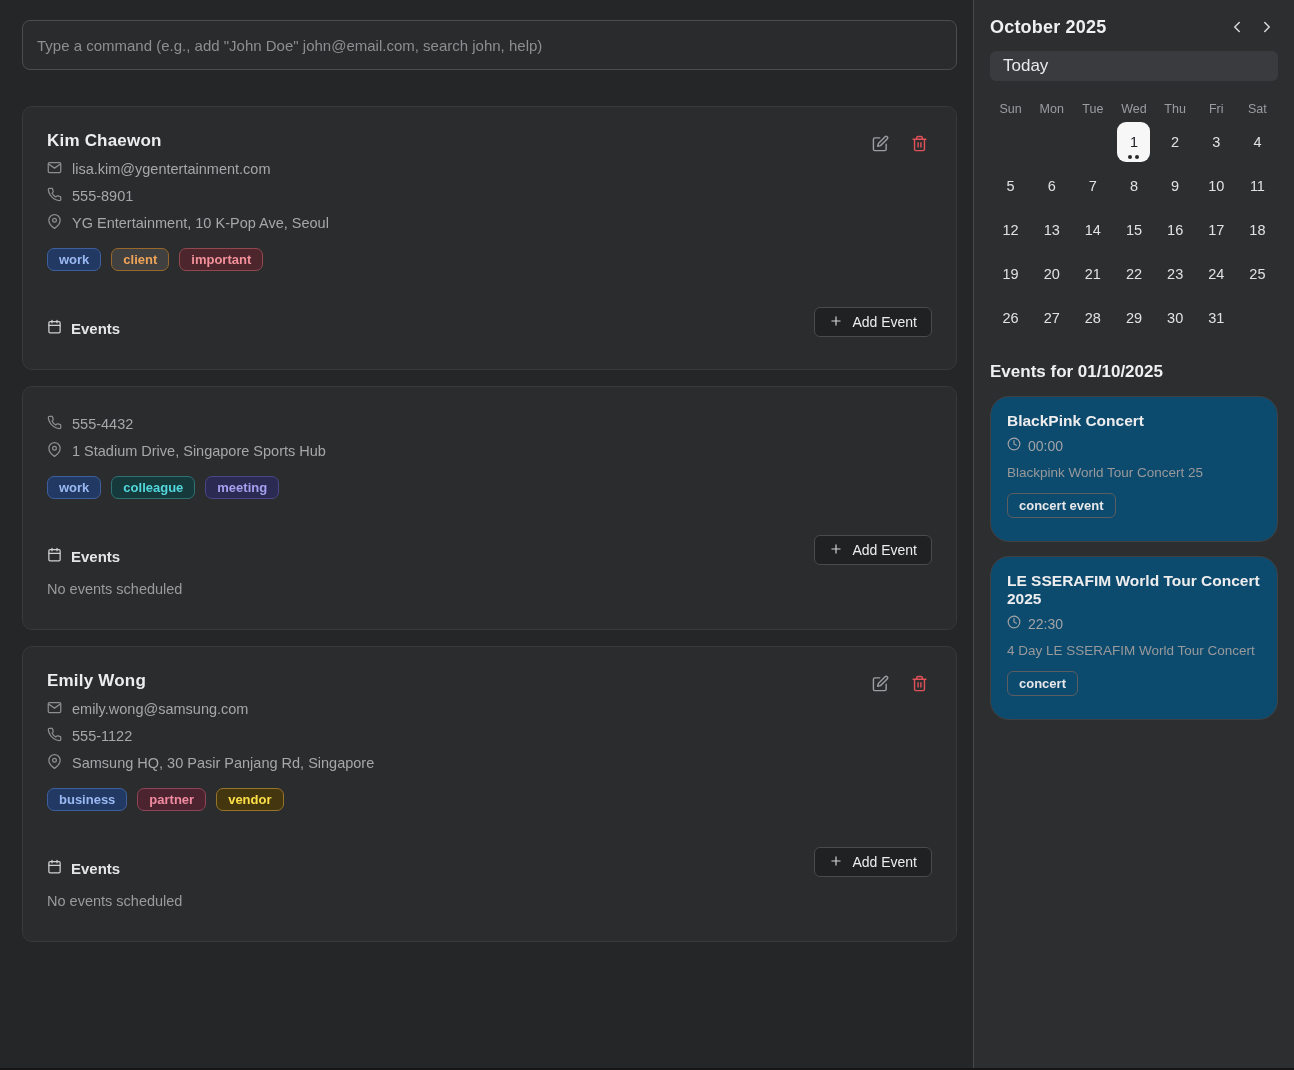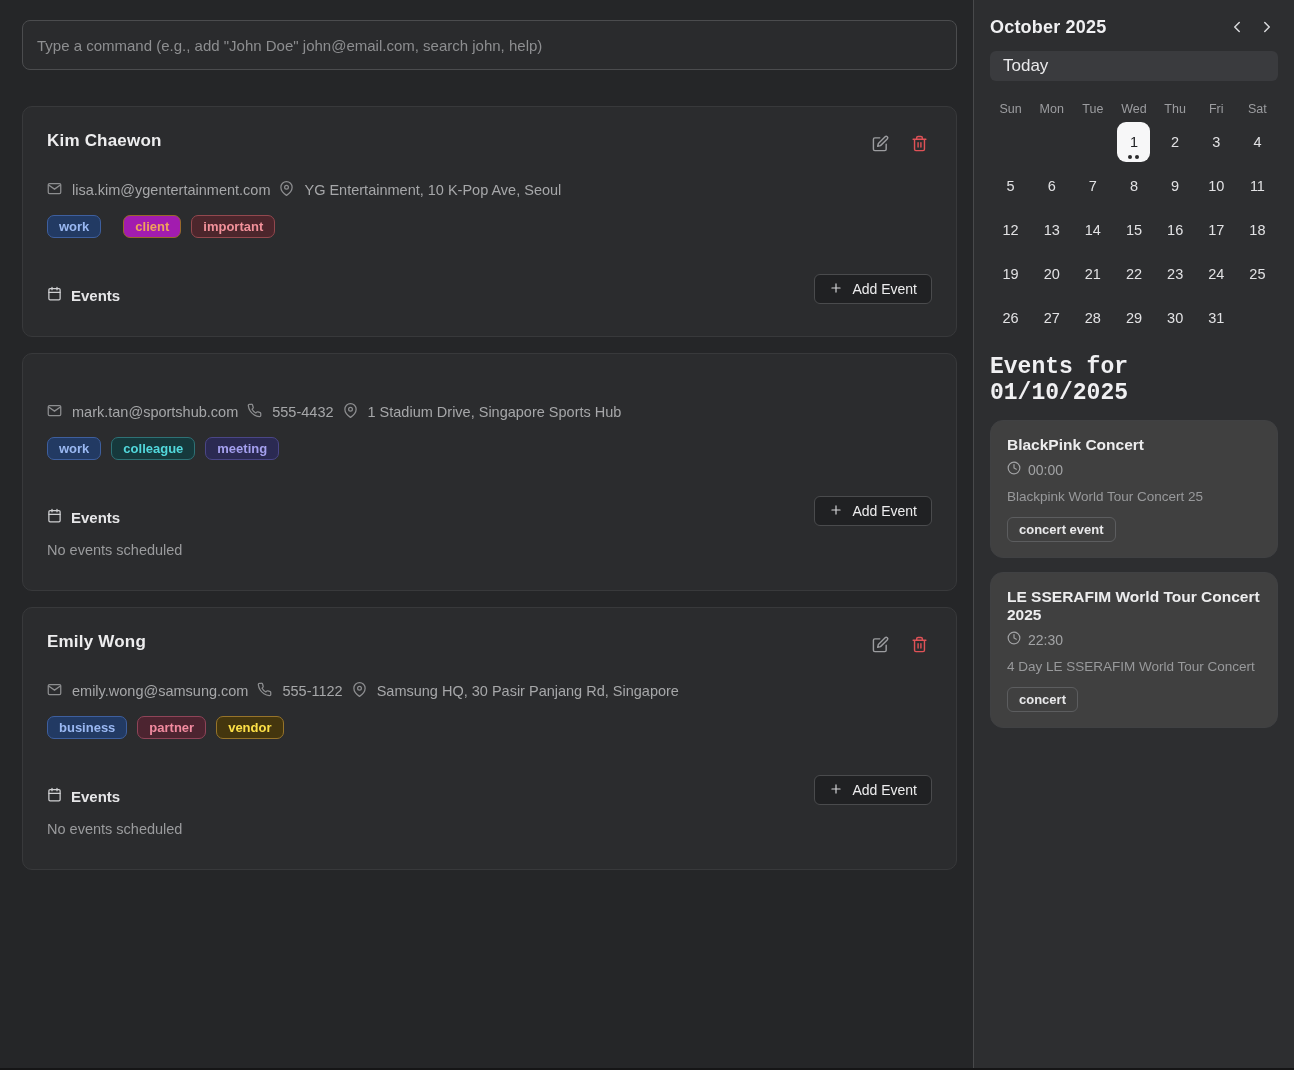--- a/index.html
+++ b/index.html
@@ -20,29 +20,29 @@
     margin-top:16px; background:#2b2c2e; border:1px solid #38393b; border-radius:10px;
     padding:24px 24px 32px 24px;
   }
   .contact-card:first-of-type { margin-top:36px; }
   .card-head { display:flex; justify-content:space-between; align-items:flex-start; }
   .contact-name { color:#ededee; font-size:17px; font-weight:700; letter-spacing:.2px; }
   .card-actions { display:flex; gap:14px; align-items:center; }
   .icon-btn { background:none; border:none; cursor:pointer; padding:4px; line-height:0; }
   .icon-btn.edit { color:#9c9da0; }
   .icon-btn.delete { color:#e05257; }
-  .info-rows { margin-top:25px; display:flex; gap:9px; }
+  .info-rows { margin-top:4px; display:flex; flex-direction:column; gap:9px; }
   .info-row { display:flex; align-items:center; gap:10px; color:#a6a7a9; font-size:14.5px; }
   .info-row svg { color:#8d8e90; flex:0 0 auto; }
   .tag-row { margin-top:16px; display:flex; gap:10px; }
   .tag {
     font-size:13px; font-weight:600; padding:3px 11px; border-radius:7px; border:1px solid transparent;
   }
   .tag[data-color="blue"]   { background:#223a63; border-color:#3e5f9e; color:#9ab8f2; }
-  .tag[data-color="orange"] { background:#a21caf; border-color:#97682a; color:#f0a45a;margin-left:12px; }
+  .tag[data-color="orange"] { background:#404040; border-color:#97682a; color:#f0a45a; }
   .tag[data-color="red"]    { background:#4c262c; border-color:#93484e; color:#f2919a; }
   .tag[data-color="teal"]   { background:#16393c; border-color:#2e7276; color:#52d8dc; }
   .tag[data-color="purple"] { background:#2b2a52; border-color:#4a4687; color:#a5a0ef; }
   .tag[data-color="pink"]   { background:#4c2430; border-color:#8f4458; color:#f28ba0; }
   .tag[data-color="yellow"] { background:#44360e; border-color:#97742a; color:#fde047; }
   .events-section { margin-top:36px; display:flex; justify-content:space-between; align-items:flex-end; }
   .events-label { display:flex; align-items:center; gap:9px; color:#e5e5e7; font-size:15px; font-weight:600; }
   .events-label svg { color:#cfd0d2; }
   .add-event-btn {
     display:inline-flex; align-items:center; gap:9px; height:30px; padding:0 14px;
@@ -64,23 +64,23 @@
   .weekdays { margin-top:17px; display:grid; grid-template-columns:repeat(7,1fr); }
   .weekday { text-align:center; color:#9c9da0; font-size:12.5px; padding:4px 0; }
   .cal-grid { display:grid; grid-template-columns:repeat(7,1fr); }
   .cal-cell { height:44px; display:flex; align-items:center; justify-content:center; color:#e2e2e4; font-size:14.5px; cursor:pointer; }
   .day-sel {
     width:33px; height:40px; background:#f7f7f8; border-radius:9px; color:#202124;
     display:flex; flex-direction:column; align-items:center; justify-content:center; position:relative;
   }
   .dots { position:absolute; bottom:3px; display:flex; gap:3px; }
   .dots span { width:4px; height:4px; border-radius:50%; background:#2a2a2c; display:block; }
-  .events-heading { margin-top:14px; color:#f0f0f2; font-size:23px; font-weight:700;font-family:Liberation Mono, monospace; }
+  .events-heading { margin-top:22px; color:#f0f0f2; font-size:17px; font-weight:700; }
   .event-card {
-    margin-top:14px; background:#404040; border:1px solid #404143; border-radius:13px; padding:15px 16px 15px;
+    margin-top:14px; background:#0c4a6e; border:1px solid #404143; border-radius:19px; padding:15px 16px 23px;
   }
   .event-title { color:#ededee; font-size:15.5px; font-weight:700; }
   .event-time { margin-top:7px; display:flex; align-items:center; gap:7px; color:#a2a3a5; font-size:14px; }
   .event-desc { margin-top:11px; color:#98999b; font-size:13.5px; }
   .event-tag {
     display:inline-block; margin-top:13px; border:1px solid #5c5d5f; border-radius:6px;
     padding:4px 11px; color:#e8e8ea; font-size:13px; font-weight:600;
   }
 </style>
 </head>
@@ -146,20 +146,26 @@
       </div>
       <div class="info-rows">
         <div class="info-row">
             <span><svg width="15" height="15" viewBox="0 0 24 24">
                 <use href="#i-mail"></use>
               </svg></span>
             <span>lisa.kim@ygentertainment.com</span>
           </div>
         <div class="info-row">
             <span><svg width="15" height="15" viewBox="0 0 24 24">
+                <use href="#i-phone"></use>
+              </svg></span>
+            <span>555-8901</span>
+          </div>
+        <div class="info-row">
+            <span><svg width="15" height="15" viewBox="0 0 24 24">
                 <use href="#i-pin"></use>
               </svg></span>
             <span>YG Entertainment, 10 K-Pop Ave, Seoul</span>
           </div>
       </div>
       <div class="tag-row">
         <span class="tag" data-color="blue">work</span>
         <span class="tag" data-color="orange">client</span>
         <span class="tag" data-color="red">important</span>
       </div>
@@ -175,26 +181,20 @@
                 <use href="#i-plus"></use>
               </svg></span>
             <span>Add Event</span>
           </button>
       </div>
     </div>
 
     
     <div class="contact-card">
       <div class="info-rows">
-        <div class="info-row">
-            <span><svg width="15" height="15" viewBox="0 0 24 24">
-                <use href="#i-mail"></use>
-              </svg></span>
-            <span>mark.tan@sportshub.com</span>
-          </div>
         <div class="info-row">
             <span><svg width="15" height="15" viewBox="0 0 24 24">
                 <use href="#i-phone"></use>
               </svg></span>
             <span>555-4432</span>
           </div>
         <div class="info-row">
             <span><svg width="15" height="15" viewBox="0 0 24 24">
                 <use href="#i-pin"></use>
               </svg></span>

